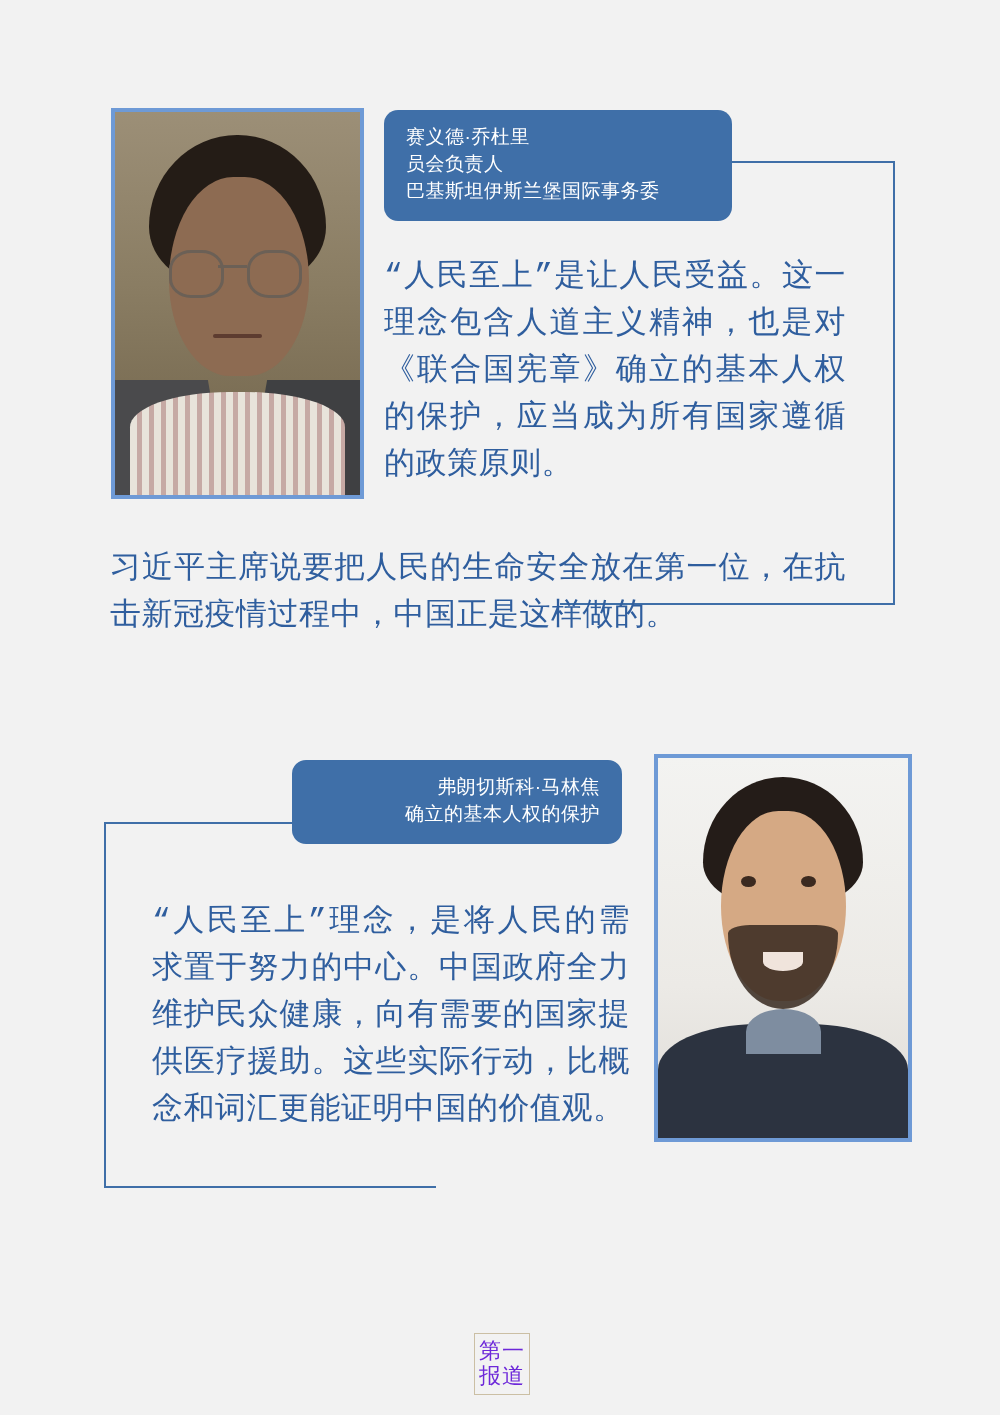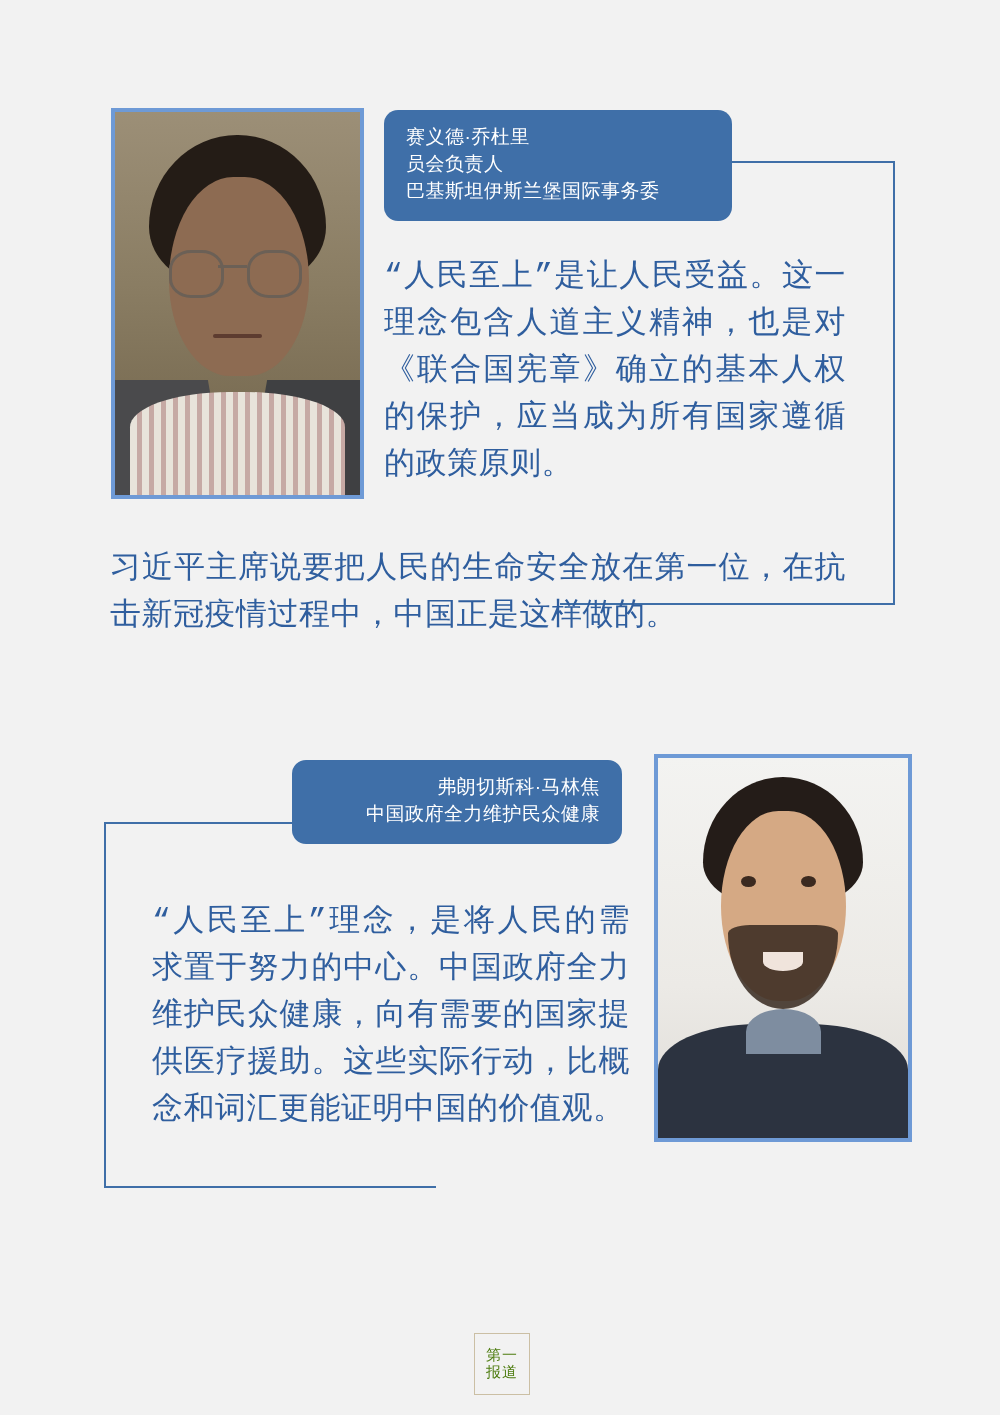--- a/index.html
+++ b/index.html
@@ -63,22 +63,22 @@
   }
 
   
   .badge {
     position: absolute;
     left: 474px;
     top: 1333px;
     width: 56px;
     height: 62px;
     border: 1px solid #cbbfa4;
-    color: #4d7c0f;
-    font-size: 15px;
+    color: #6d28d9;
+    font-size: 22px;
     line-height: 1.12;
     display: flex;
     flex-direction: column;
     align-items: center;
     justify-content: center;
     letter-spacing: 1px;
     box-sizing: border-box;
     font-family: "DejaVu Serif", serif;
   }
 
@@ -152,21 +152,21 @@
       <div class="p2-face"></div>
       <div class="p2-eye-l"></div>
       <div class="p2-eye-r"></div>
       <div class="p2-beard"></div>
       <div class="p2-smile"></div>
     </div>
   </div>
 
   <div class="namebox" style="left:292px; top:60px; width:330px; text-align:right;">
     <div>弗朗切斯科·马林焦</div>
-    <div>中国政府全力维护民众健康</div>
+    <div>确立的基本人权的保护</div>
   </div>
 
   <div class="quote" style="left:152px; top:198px; width:478px;">“人民至上”理念，是将人民的需求置于努力的中心。中国政府全力维护民众健康，向有需要的国家提供医疗援助。这些实际行动，比概念和词汇更能证明中国的价值观。</div>
 </div>
 
 <div class="badge">
   <span>第一</span>
   <span>报道</span>
 </div>
 

